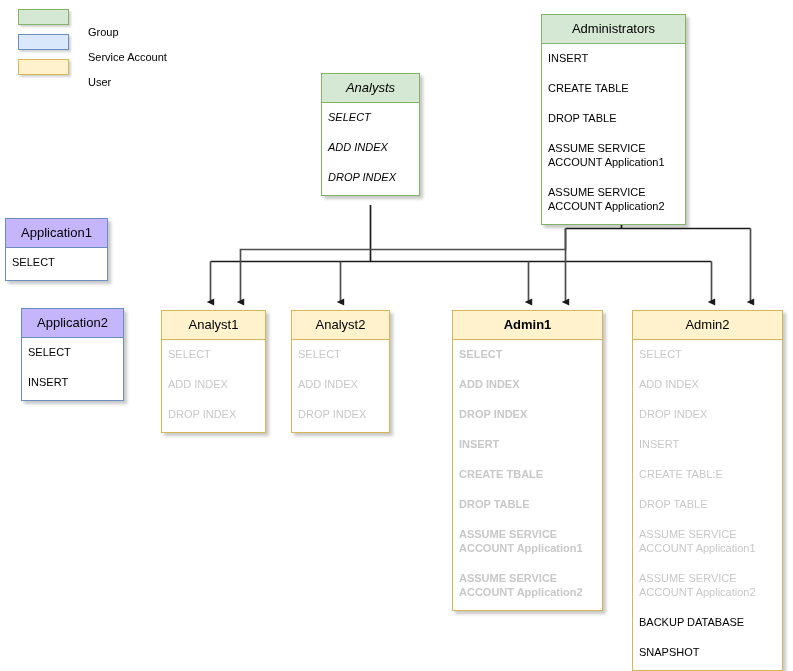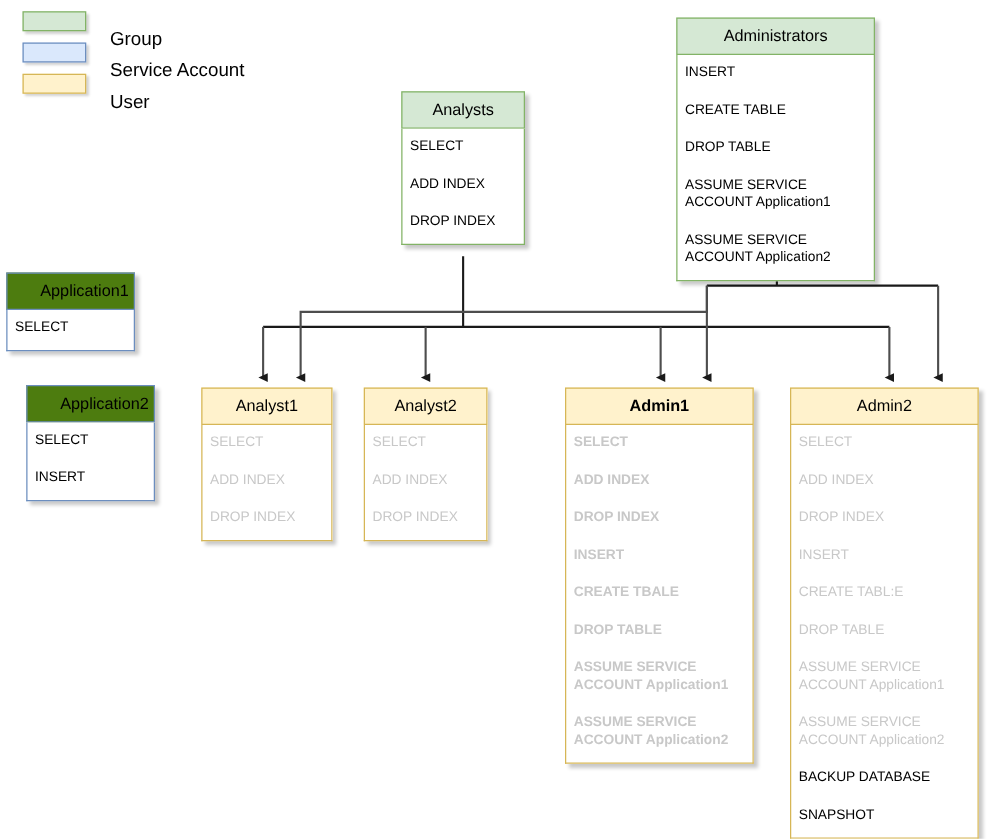--- a/index.html
+++ b/index.html
@@ -13,21 +13,21 @@
   svg.links{position:absolute;left:0;top:0;width:793px;height:671px;pointer-events:none;}
 
   
   .legend{position:absolute;left:18px;top:6px;}
   .legend-row{display:flex;align-items:center;height:22px;margin-bottom:3px;}
   .swatch{width:51px;height:16px;border:1px solid #999;box-sizing:border-box;
           box-shadow:2px 2px 2px rgba(0,0,0,.18);}
   .sw-group{background:#d5e8d4;border-color:#82b366;}
   .sw-user{background:#fff2cc;border-color:#d6b656;}
   .sw-svc{background:#dae8fc;border-color:#6c8ebf;}
-  .legend-label{margin-left:19px;font-size:15px;line-height:16px;white-space:nowrap;margin-top:29px;}
+  .legend-label{margin-left:19px;font-size:11px;line-height:16px;white-space:nowrap;margin-top:29px;}
 
   
   .node{position:absolute;box-sizing:border-box;
         box-shadow:3px 3px 3px rgba(0,0,0,.22);}
   .node .hdr{
     box-sizing:border-box;width:100%;text-align:center;
     font-size:13px;line-height:16px;padding:6px 4px;
     border:1px solid #888;
   }
   .node .body{
@@ -41,26 +41,26 @@
   .node .perm:last-child{margin-bottom:2px;}
   .perm.inherited{color:#c8c8c8;}
 
   
   .group .hdr{background:#d5e8d4;border-color:#82b366;}
   .group .body{border-color:#82b366;}
   
   .user .hdr{background:#fff2cc;border-color:#d6b656;}
   .user .body{border-color:#d6b656;}
   
-  .svc .hdr{background:#4d7c0f;border-color:#6c8ebf;text-align:right;}
+  .svc .hdr{background:#c4b5fd;border-color:#6c8ebf;}
   .svc .body{border-color:#6c8ebf;}
 
   
-  #node-analysts        {left:321px;top:73px; width:99px;}
-  #node-administrators  {left:541px;top:14px; width:159px;}
+  #node-analysts        {left:321px;top:73px; width:99px;font-style:italic;}
+  #node-administrators  {left:541px;top:14px; width:145px;}
   #node-application1    {left:5px;  top:218px;width:103px;}
   #node-application2    {left:21px;  top:308px;width:103px;}
   #node-analyst1        {left:161px;top:310px;width:105px;}
   #node-analyst2        {left:291px;top:310px;width:99px;}
   #node-admin1          {left:452px;top:310px;width:151px;font-weight:bold;}
   #node-admin2          {left:632px;top:310px;width:151px;}
 </style>
 </head>
 <body>
 

